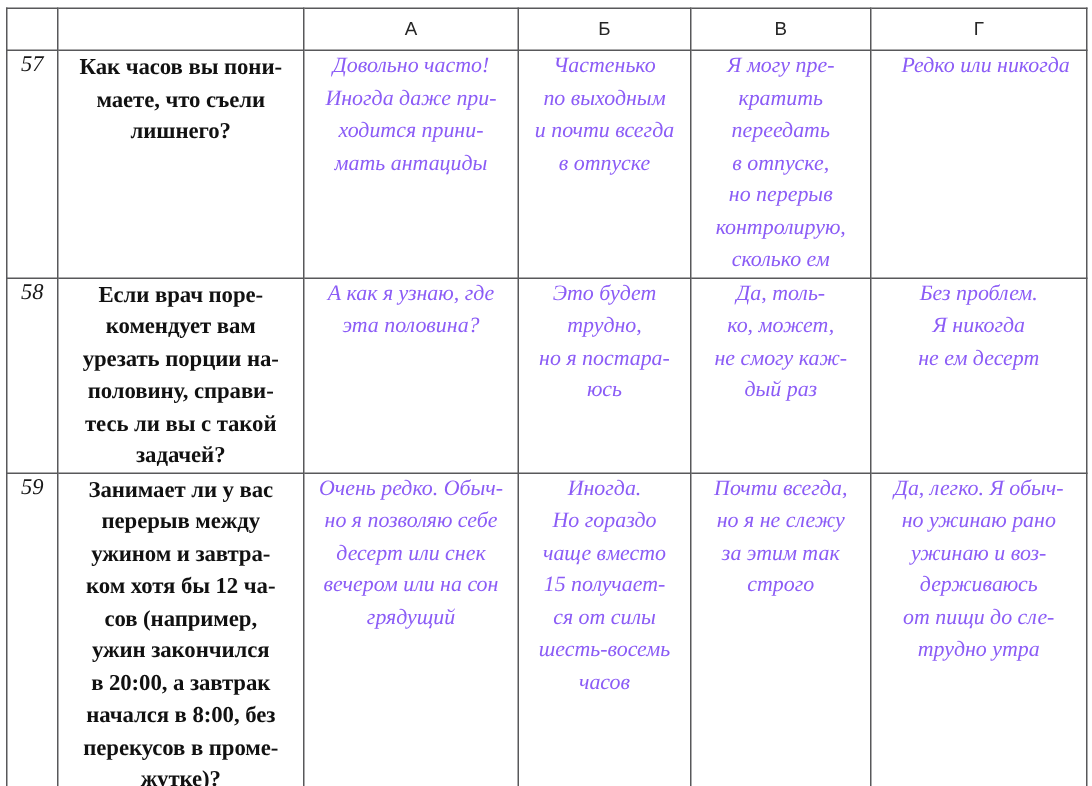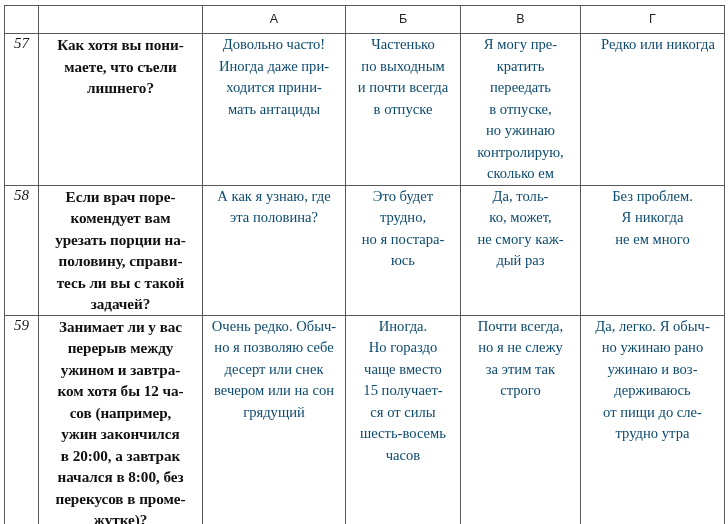--- a/index.html
+++ b/index.html
@@ -72,24 +72,25 @@
     font-weight: bold;
     font-size: 15.2px;
     line-height: 21.5px;
     padding: 6px 6px 8px 6px;
     letter-spacing: -0.05px;
     color: #111111;
   }
 
   td.answer {
     text-align: center;
+    font-style: italic;
     font-size: 14.6px;
     line-height: 21.5px;
     padding: 6px 5px 8px 5px;
-    color: #0c4a6e;
+    color: #8b5cf6;
   }
   td.answer.left-align {
     text-align: left;
     padding-left: 20px;
   }
 
   .cell-line { display: block; white-space: pre; }
 
   
   tr.row-57 td { height: 146px; }
@@ -118,42 +119,42 @@
         <th>В</th>
         <th>Г</th>
       </tr>
     </thead>
     <tbody>
       <tr class="row-57">
         <td class="num">
             <span class="cell-line">57</span>
           </td>
         <td class="question">
-            <span class="cell-line">Как хотя вы пони-</span>
+            <span class="cell-line">Как часов вы пони-</span>
             <span class="cell-line">маете, что съели</span>
             <span class="cell-line">лишнего?</span>
           </td>
         <td class="answer">
             <span class="cell-line">Довольно часто!</span>
             <span class="cell-line">Иногда даже при-</span>
             <span class="cell-line">ходится прини-</span>
             <span class="cell-line">мать антациды</span>
           </td>
         <td class="answer">
             <span class="cell-line">Частенько</span>
             <span class="cell-line">по выходным</span>
             <span class="cell-line">и почти всегда</span>
             <span class="cell-line">в отпуске</span>
           </td>
         <td class="answer">
             <span class="cell-line">Я могу пре-</span>
             <span class="cell-line">кратить</span>
             <span class="cell-line">переедать</span>
             <span class="cell-line">в отпуске,</span>
-            <span class="cell-line">но ужинаю</span>
+            <span class="cell-line">но перерыв</span>
             <span class="cell-line">контролирую,</span>
             <span class="cell-line">сколько ем</span>
           </td>
         <td class="answer left-align">
             <span class="cell-line">Редко или никогда</span>
           </td>
       </tr>
       <tr class="row-58">
         <td class="num">
             <span class="cell-line">58</span>
@@ -178,21 +179,21 @@
           </td>
         <td class="answer">
             <span class="cell-line">Да, толь-</span>
             <span class="cell-line">ко, может,</span>
             <span class="cell-line">не смогу каж-</span>
             <span class="cell-line">дый раз</span>
           </td>
         <td class="answer">
             <span class="cell-line">Без проблем.</span>
             <span class="cell-line">Я никогда</span>
-            <span class="cell-line">не ем много</span>
+            <span class="cell-line">не ем десерт</span>
           </td>
       </tr>
       <tr class="row-59">
         <td class="num">
             <span class="cell-line">59</span>
           </td>
         <td class="question">
             <span class="cell-line">Занимает ли у вас</span>
             <span class="cell-line">перерыв между</span>
             <span class="cell-line">ужином и завтра-</span>

